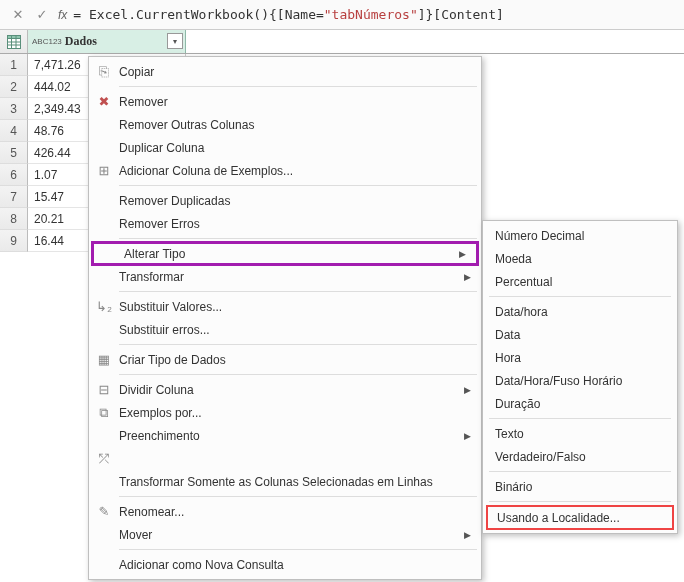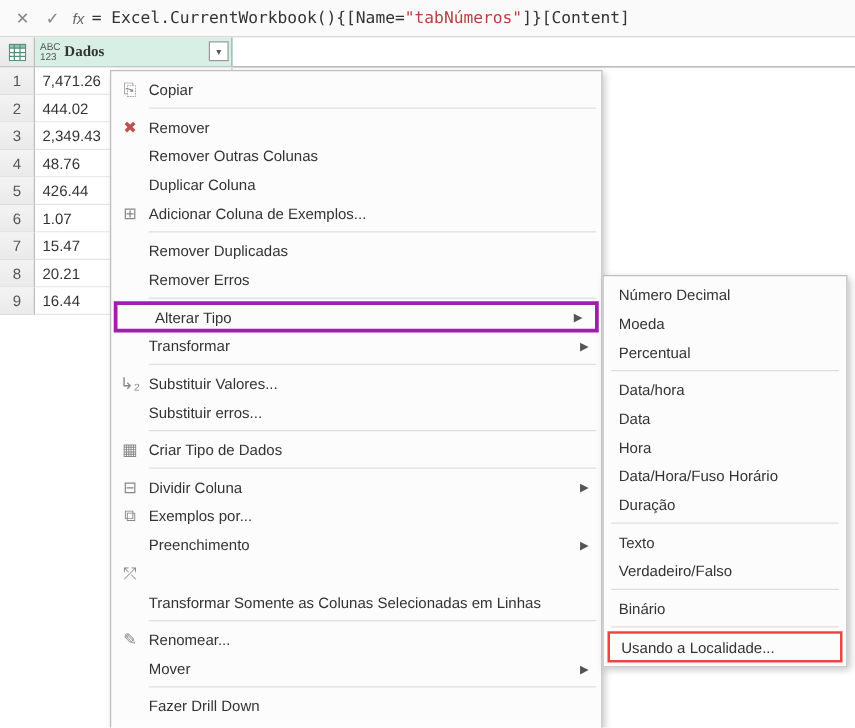--- a/index.html
+++ b/index.html
@@ -47,21 +47,21 @@
   .ghead .colhead {
     width: 158px;
     background: #d8efe5;
     border-right: 1px solid #8fb9a8;
     display: flex; align-items: center;
     padding: 0 4px;
     position: relative;
   }
   .ghead .abc {
     font-size: 8px; line-height: 8px; color: #555;
-    display: flex; flex-direction: column; margin-right: 3px;
+    display: flex; flex-direction: row; margin-right: 3px;
   }
   .ghead .colname { font-weight: 600; color: #333; font-family: Liberation Serif, serif; }
   .ghead .dd {
     position: absolute; right: 2px; top: 3px;
     width: 16px; height: 16px;
     border: 1px solid #999; background: #fff;
     display: flex; align-items: center; justify-content: center;
     font-size: 8px; color: #555;
   }
   
@@ -291,24 +291,20 @@
   <div class="mi">
       <span class="ico">✎</span>
       <span class="lbl">Renomear...</span>
     </div>
   <div class="mi">
       <span class="ico"></span>
       <span class="lbl">Mover</span>
       <span class="arr">▶</span>
     </div>
   <div class="sep"></div>
-  <div class="mi">
-      <span class="ico"></span>
-      <span class="lbl">Fazer Drill Down</span>
-    </div>
   <div class="mi">
       <span class="ico"></span>
       <span class="lbl">Adicionar como Nova Consulta</span>
     </div>
 </div>
 
 <div class="submenu">
   <div class="si">Número Decimal</div>
   <div class="si">Moeda</div>
   <div class="si">Percentual</div>

